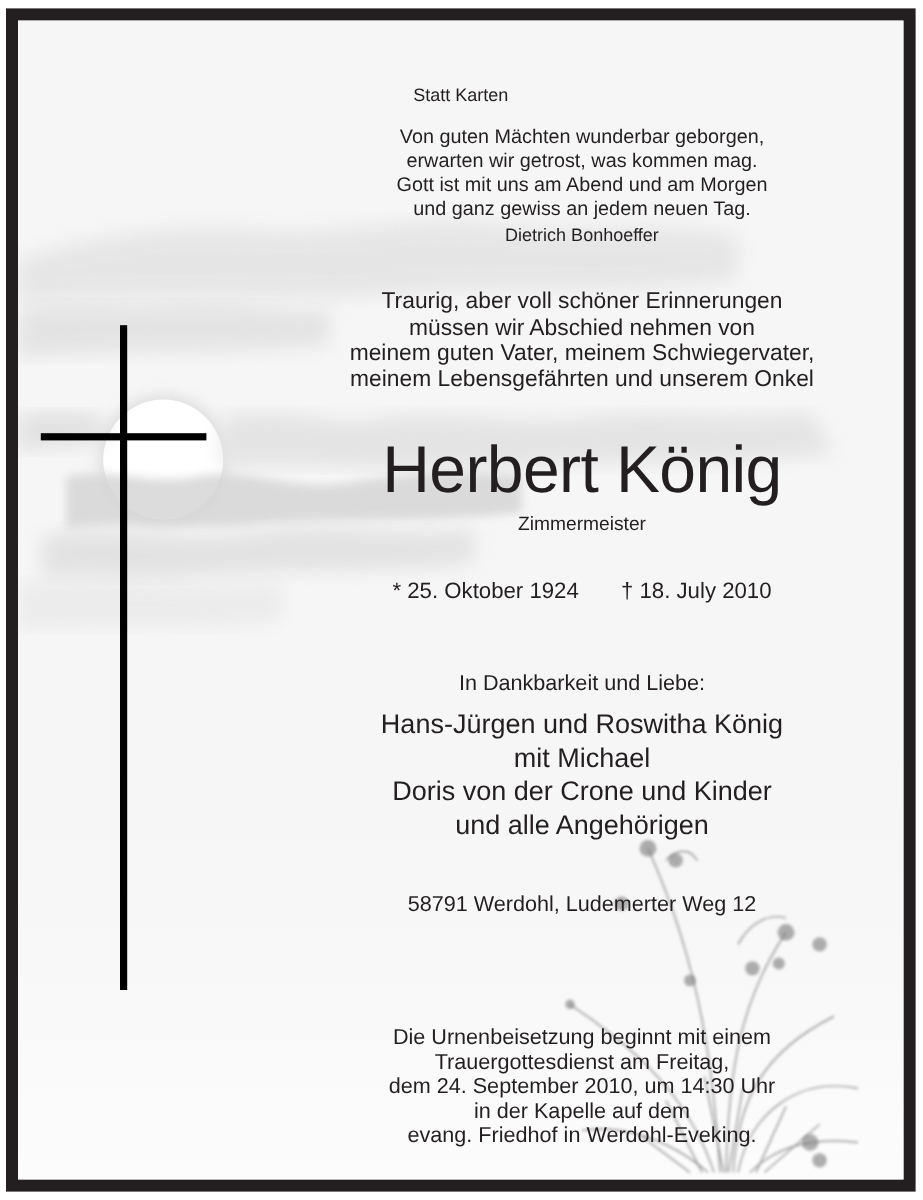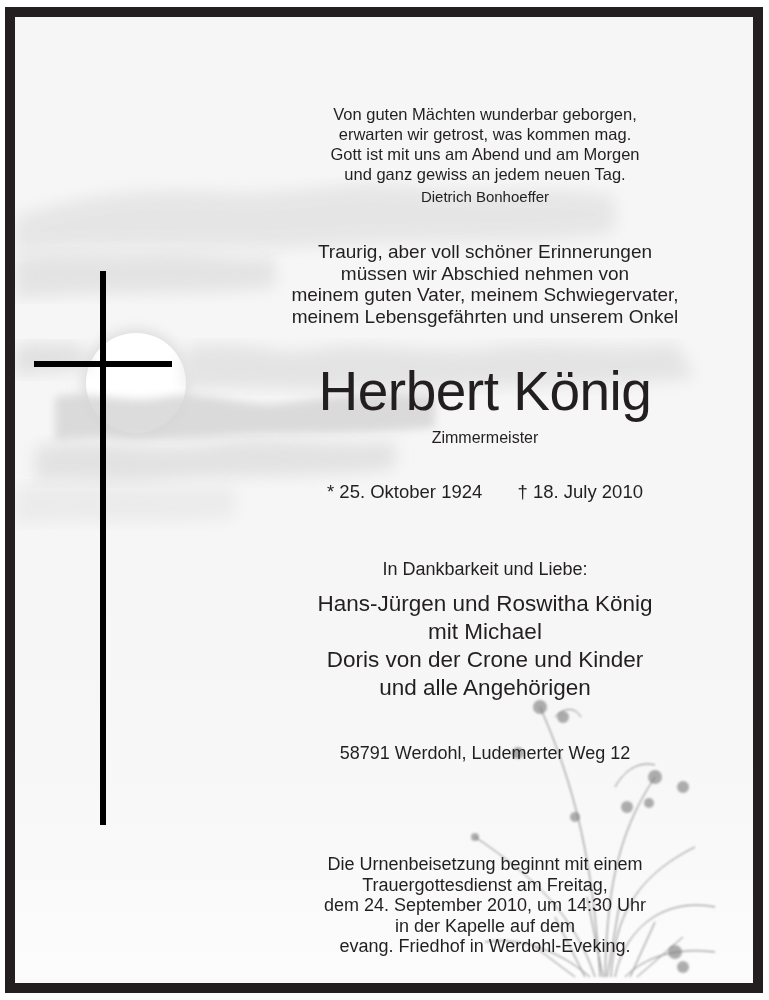--- a/index.html
+++ b/index.html
@@ -137,20 +137,21 @@
       <circle cx="560" cy="800" r="5"></circle>
       <circle cx="460" cy="820" r="4"></circle>
       <circle cx="660" cy="935" r="7"></circle>
       <circle cx="668" cy="950" r="6"></circle>
     </g>
   </svg>
 
   <div class="cross-v"></div>
   <div class="cross-h"></div>
 
+  <div class="text t-statt">Statt Karten</div>
 
   <div class="text t-poem">
     <span class="line">Von guten Mächten wunderbar geborgen,</span>
     <span class="line">erwarten wir getrost, was kommen mag.</span>
     <span class="line">Gott ist mit uns am Abend und am Morgen</span>
     <span class="line">und ganz gewiss an jedem neuen Tag.</span>
   </div>
   <div class="text t-author">Dietrich Bonhoeffer</div>
 
   <div class="text t-intro">

